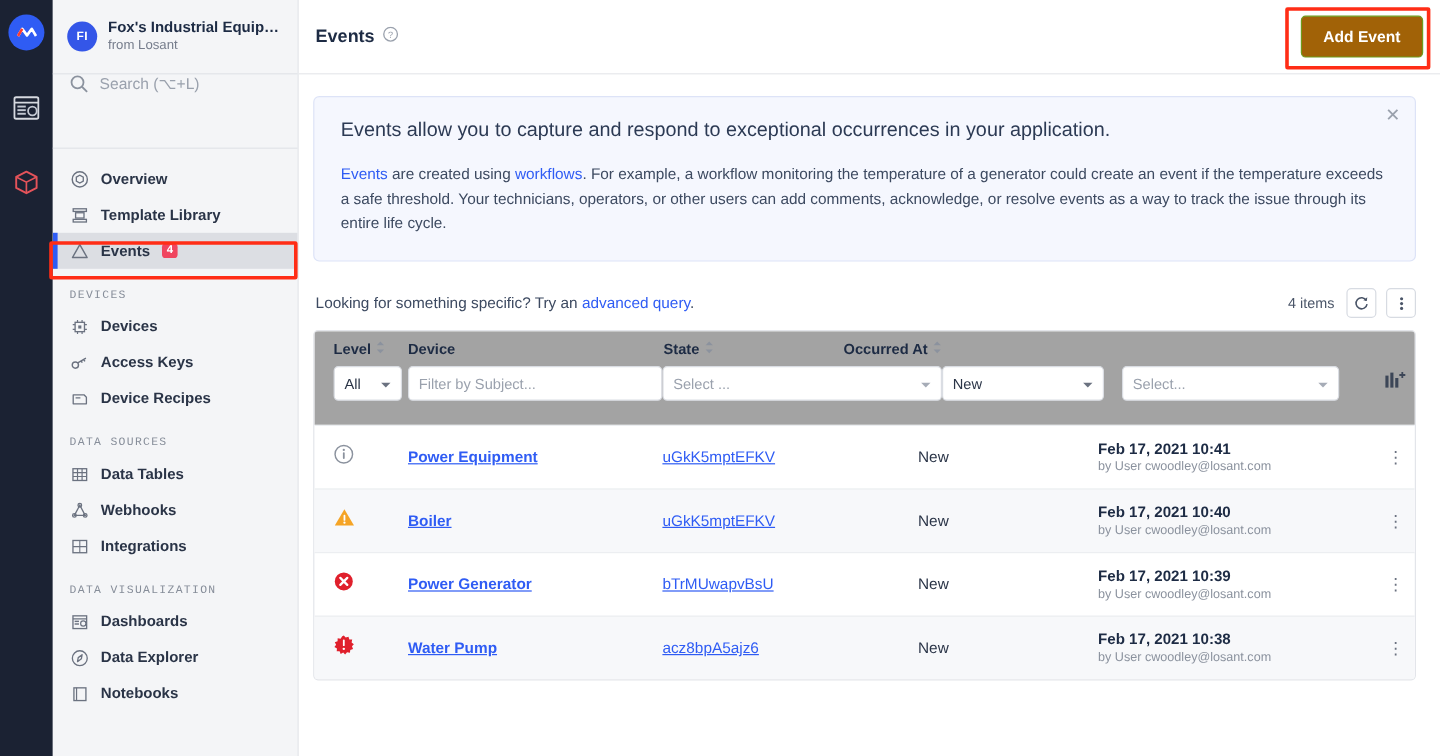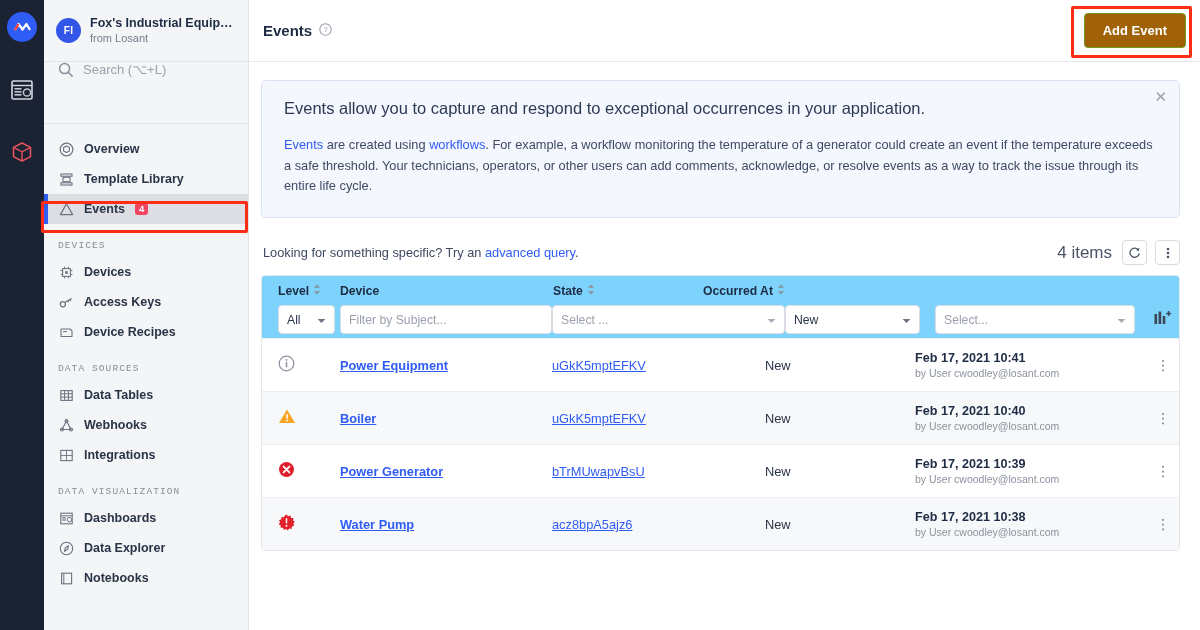--- a/index.html
+++ b/index.html
@@ -125,30 +125,30 @@
     font-size: 15px; color: #9aa1ad; cursor: pointer; line-height: 1;
   }
 
   
   .query-row {
     display: flex; align-items: center; justify-content: space-between;
     margin-bottom: 10px; padding-left: 2px;
   }
   .query-text { font-size: 12.8px; color: #3d4a61; }
   .query-right { display: flex; align-items: center; gap: 8px; }
-  .items-count { font-size: 17px; color: #4a5568; margin-right: 2px; }
+  .items-count { font-size: 12px; color: #4a5568; margin-right: 2px; }
   .sq-btn {
     width: 25px; height: 25px; border: 1px solid #d7dbe2; border-radius: 4px;
     background: #fff; display: flex; align-items: center; justify-content: center;
     cursor: pointer;
   }
 
   
   .table { border: 1px solid #e3e5ea; border-radius: 4px; overflow: hidden; background:#fff; }
-  .thead { background: #7dd3fc; padding: 8px 0 4px; }
+  .thead { background: #a3a3a3; padding: 8px 0 20px; }
   .trow { display: flex; align-items: flex-start; }
   .c-level  { flex: 0 0 78px;  padding-left: 16px; }
   .c-subj   { flex: 0 0 212px; }
   .c-dev    { flex: 0 0 213px; }
   .c-state  { flex: 0 0 150px; }
   .c-occ    { flex: 1 1 auto; }
   .c-menu   { flex: 0 0 32px; display:flex; justify-content:center; }
   .th {
     font-size: 12.2px; font-weight: bold; color: #1d2b44;
     display: flex; align-items: center; gap: 4px; margin-bottom: 7px;
@@ -158,21 +158,21 @@
     height: 29px; border: 1px solid #dadde3; border-radius: 4px; background: #fff;
     display: flex; align-items: center; padding: 0 8px;
     font-size: 12.2px; color: #2a3447;
   }
   .fbox.ph { color: #9aa1ad; }
   .fbox.sel { justify-content: space-between; }
   .fb-level { width: 57px; }
   .fb-subj  { width: 212px; }
   .fb-dev   { width: 233px; }
   .fb-state { width: 135px; }
-  .fb-occ   { width: 200px; }
+  .fb-occ   { width: 181px; }
 
   .tbody-row {
     display: flex; align-items: center; height: 53px;
     border-top: 1px solid #eceef1;
   }
   .tbody-row.alt { background: #f7f8fa; }
   .cell { font-size: 12.8px; color: #2a3447; }
   .cell-link { font-size: 12.8px; color: #2f5cf4; font-weight: bold; }
   .cell-link.thin { font-weight: normal; }
   .occ-main { font-size: 12.6px; color: #1d2b44; font-weight: bold; line-height: 1.3; }

